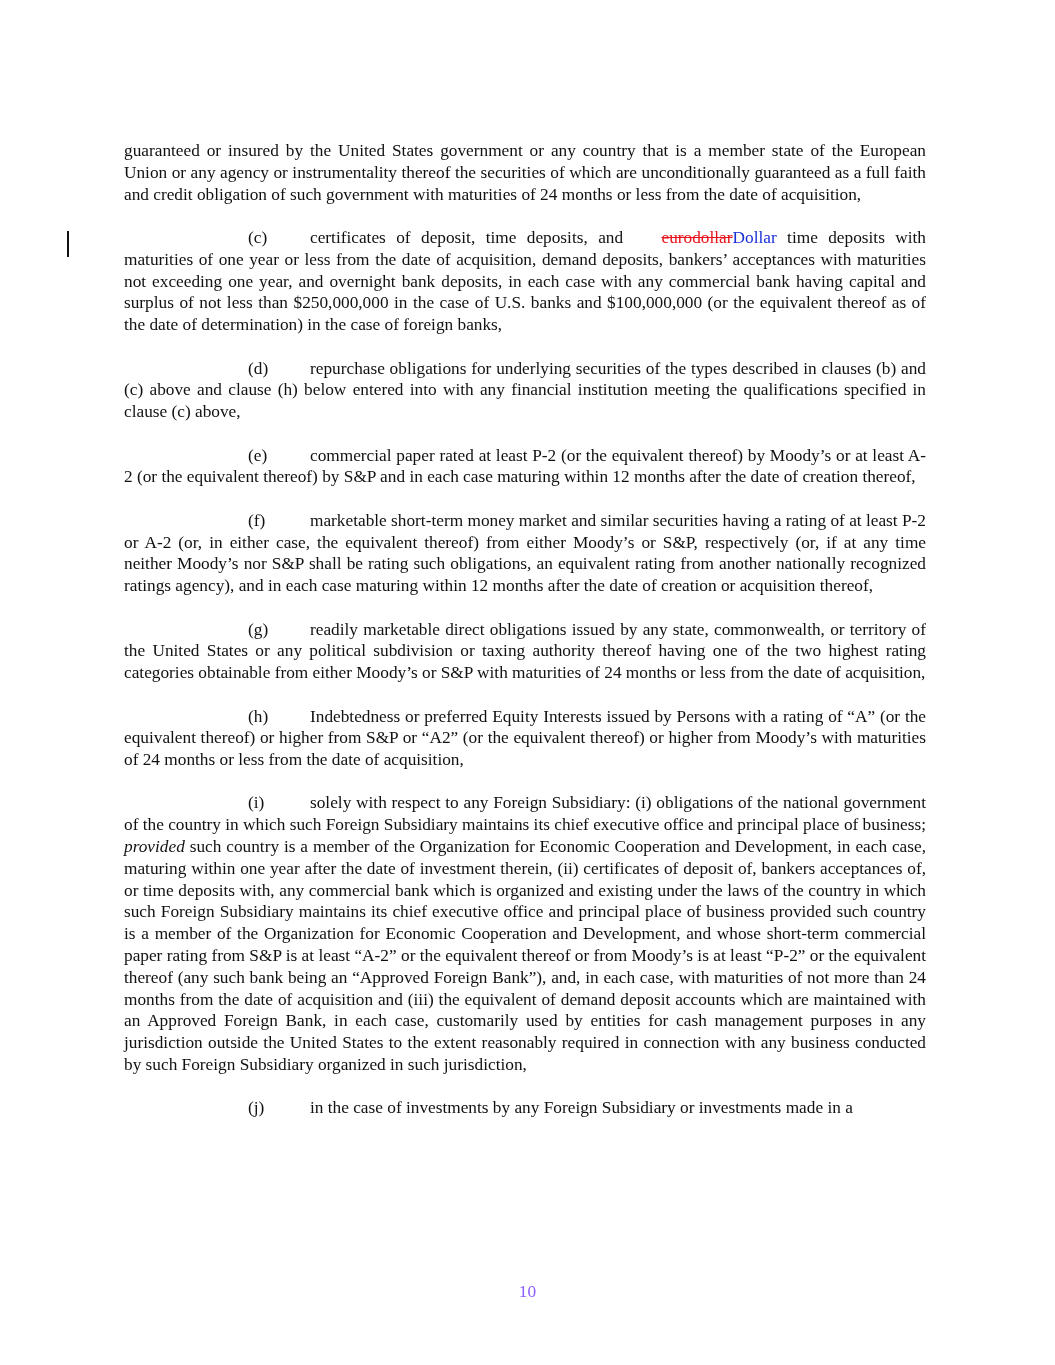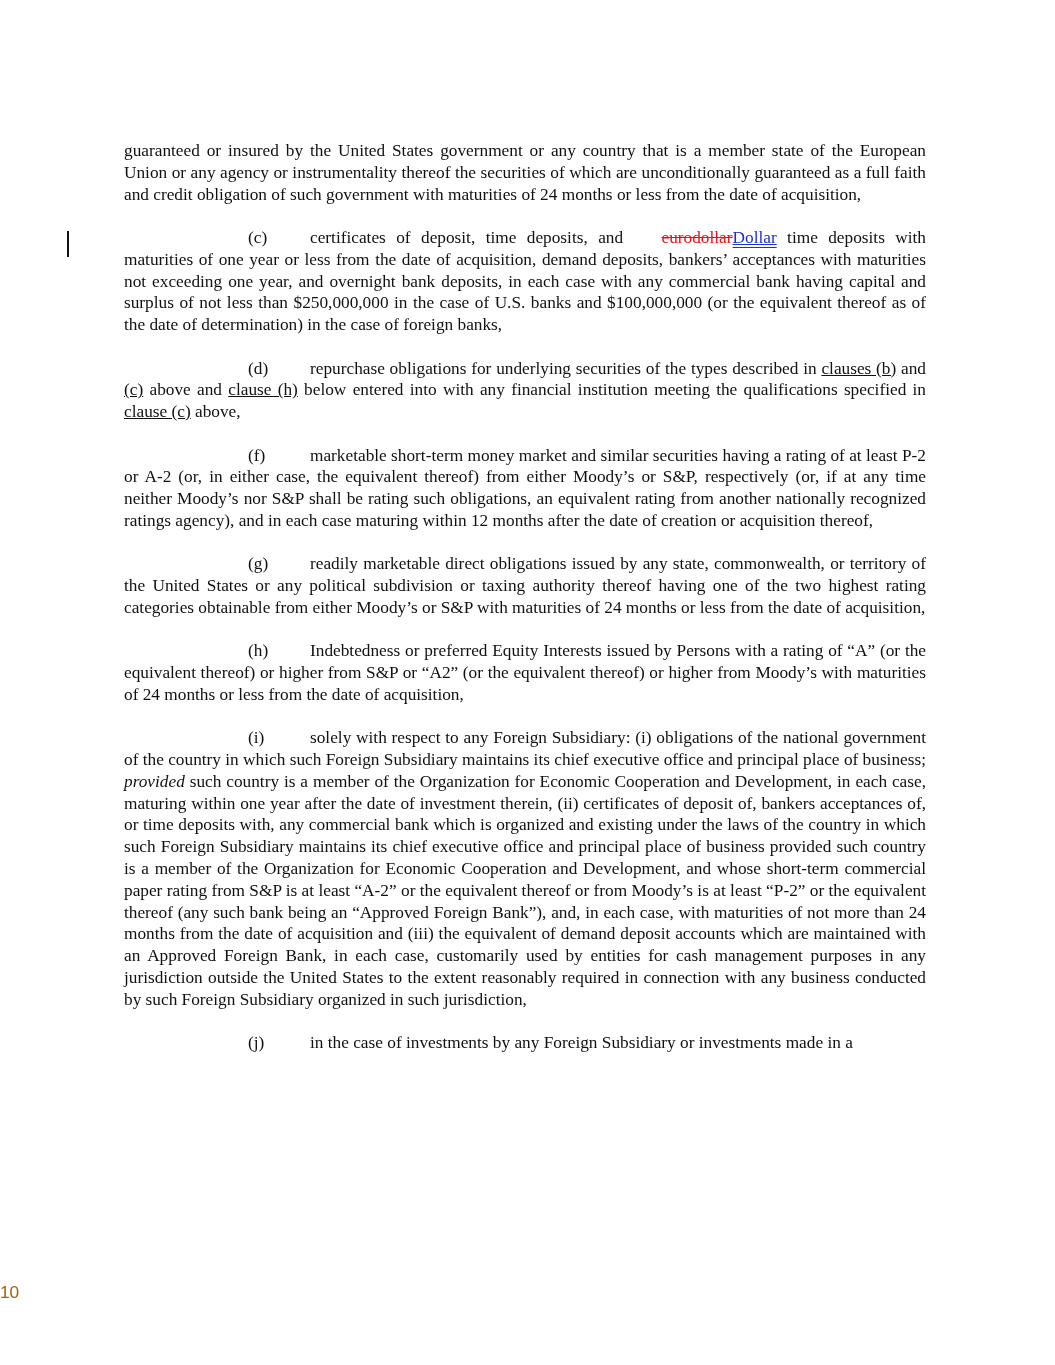--- a/index.html
+++ b/index.html
@@ -3,42 +3,43 @@
 <meta charset="utf-8">
 <style>
   html, body { margin: 0; padding: 0; background: #ffffff; }
   body { width: 1055px; height: 1365px; position: relative; overflow: hidden; }
   .page {
     position: absolute; left: 124px; top: 140px; width: 802px;
     font-family: "Liberation Serif", serif; font-size: 17.3px; line-height: 21.8px; color: #111;
   }
   p { margin: 0 0 21.6px 0; text-align: justify; text-align-last: left; }
   .lbl { display: inline-block; width: 62px; margin-left: 124px; }
-  .u { text-decoration: underline; }
+  .u { }
   .del { color: #e8121b; text-decoration: line-through; margin-left: 28px; }
-  .ins { color: #1a2fd6; text-decoration: underline; text-decoration-style: double; }
+  .ins { color: #1a2fd6; text-decoration-style: double; }
   em { }
   .change-bar { position: absolute; left: 67px; top: 231px; width: 2px; height: 26px; background: #111; }
   .page-num {
-    position: absolute; left: 0; width: 1055px; top: 1282px; text-align: left;
-    font-family: Liberation Sans, sans-serif; font-size: 17.3px; color: #a16207;
+    position: absolute; left: 0; width: 1055px; top: 1282px; text-align: center;
+    font-family: Liberation Serif, serif; font-size: 17.3px; color: #8b5cf6;
   }
 </style>
 </head>
 <body>
 
 <div class="change-bar"></div>
 
 <div class="page">
   <p><span>guaranteed or insured by the United States government or any country that is a member state of the European Union or any agency or instrumentality thereof the securities of which are unconditionally guaranteed as a full faith and credit obligation of such government with maturities of 24 months or less from the date of acquisition,</span></p>
 
   <p><span class="lbl">(c)</span><span>certificates of deposit, time deposits, and </span><span class="del" style="color: rgb(232, 18, 27);">eurodollar</span><span class="ins" style="color: rgb(26, 47, 214);">Dollar</span><span> time deposits with maturities of one year or less from the date of acquisition, demand deposits, bankers’ acceptances with maturities not exceeding one year, and overnight bank deposits, in each case with any commercial bank having capital and surplus of not less than $250,000,000 in the case of U.S. banks and $100,000,000 (or the equivalent thereof as of the date of determination) in the case of foreign banks,</span></p>
 
   <p><span class="lbl">(d)</span><span>repurchase obligations for underlying securities of the types described in </span><span class="u">clauses (b)</span><span> and </span><span class="u">(c)</span><span> above and </span><span class="u">clause (h)</span><span> below entered into with any financial institution meeting the qualifications specified in </span><span class="u">clause (c)</span><span> above,</span></p>
 
+  <p><span class="lbl">(e)</span><span>commercial paper rated at least P-2 (or the equivalent thereof) by Moody’s or at least A-2 (or the equivalent thereof) by S&amp;P and in each case maturing within 12 months after the date of creation thereof,</span></p>
 
   <p><span class="lbl">(f)</span><span>marketable short-term money market and similar securities having a rating of at least P-2 or A-2 (or, in either case, the equivalent thereof) from either Moody’s or S&amp;P, respectively (or, if at any time neither Moody’s nor S&amp;P shall be rating such obligations, an equivalent rating from another nationally recognized ratings agency), and in each case maturing within 12 months after the date of creation or acquisition thereof,</span></p>
 
   <p><span class="lbl">(g)</span><span>readily marketable direct obligations issued by any state, commonwealth, or territory of the United States or any political subdivision or taxing authority thereof having one of the two highest rating categories obtainable from either Moody’s or S&amp;P with maturities of 24 months or less from the date of acquisition,</span></p>
 
   <p><span class="lbl">(h)</span><span>Indebtedness or preferred Equity Interests issued by Persons with a rating of “A” (or the equivalent thereof) or higher from S&amp;P or “A2” (or the equivalent thereof) or higher from Moody’s with maturities of 24 months or less from the date of acquisition,</span></p>
 
   <p><span class="lbl">(i)</span><span>solely with respect to any Foreign Subsidiary: (i) obligations of the national government of the country in which such Foreign Subsidiary maintains its chief executive office and principal place of business; </span><em>provided</em><span> such country is a member of the Organization for Economic Cooperation and Development, in each case, maturing within one year after the date of investment therein, (ii) certificates of deposit of, bankers acceptances of, or time deposits with, any commercial bank which is organized and existing under the laws of the country in which such Foreign Subsidiary maintains its chief executive office and principal place of business provided such country is a member of the Organization for Economic Cooperation and Development, and whose short-term commercial paper rating from S&amp;P is at least “A-2” or the equivalent thereof or from Moody’s is at least “P-2” or the equivalent thereof (any such bank being an “Approved Foreign Bank”), and, in each case, with maturities of not more than 24 months from the date of acquisition and (iii) the equivalent of demand deposit accounts which are maintained with an Approved Foreign Bank, in each case, customarily used by entities for cash management purposes in any jurisdiction outside the United States to the extent reasonably required in connection with any business conducted by such Foreign Subsidiary organized in such jurisdiction,</span></p>
 
   <p style="text-align:center"><span class="lbl">(j)</span><span>in the case of investments by any Foreign Subsidiary or investments made in a</span></p>

